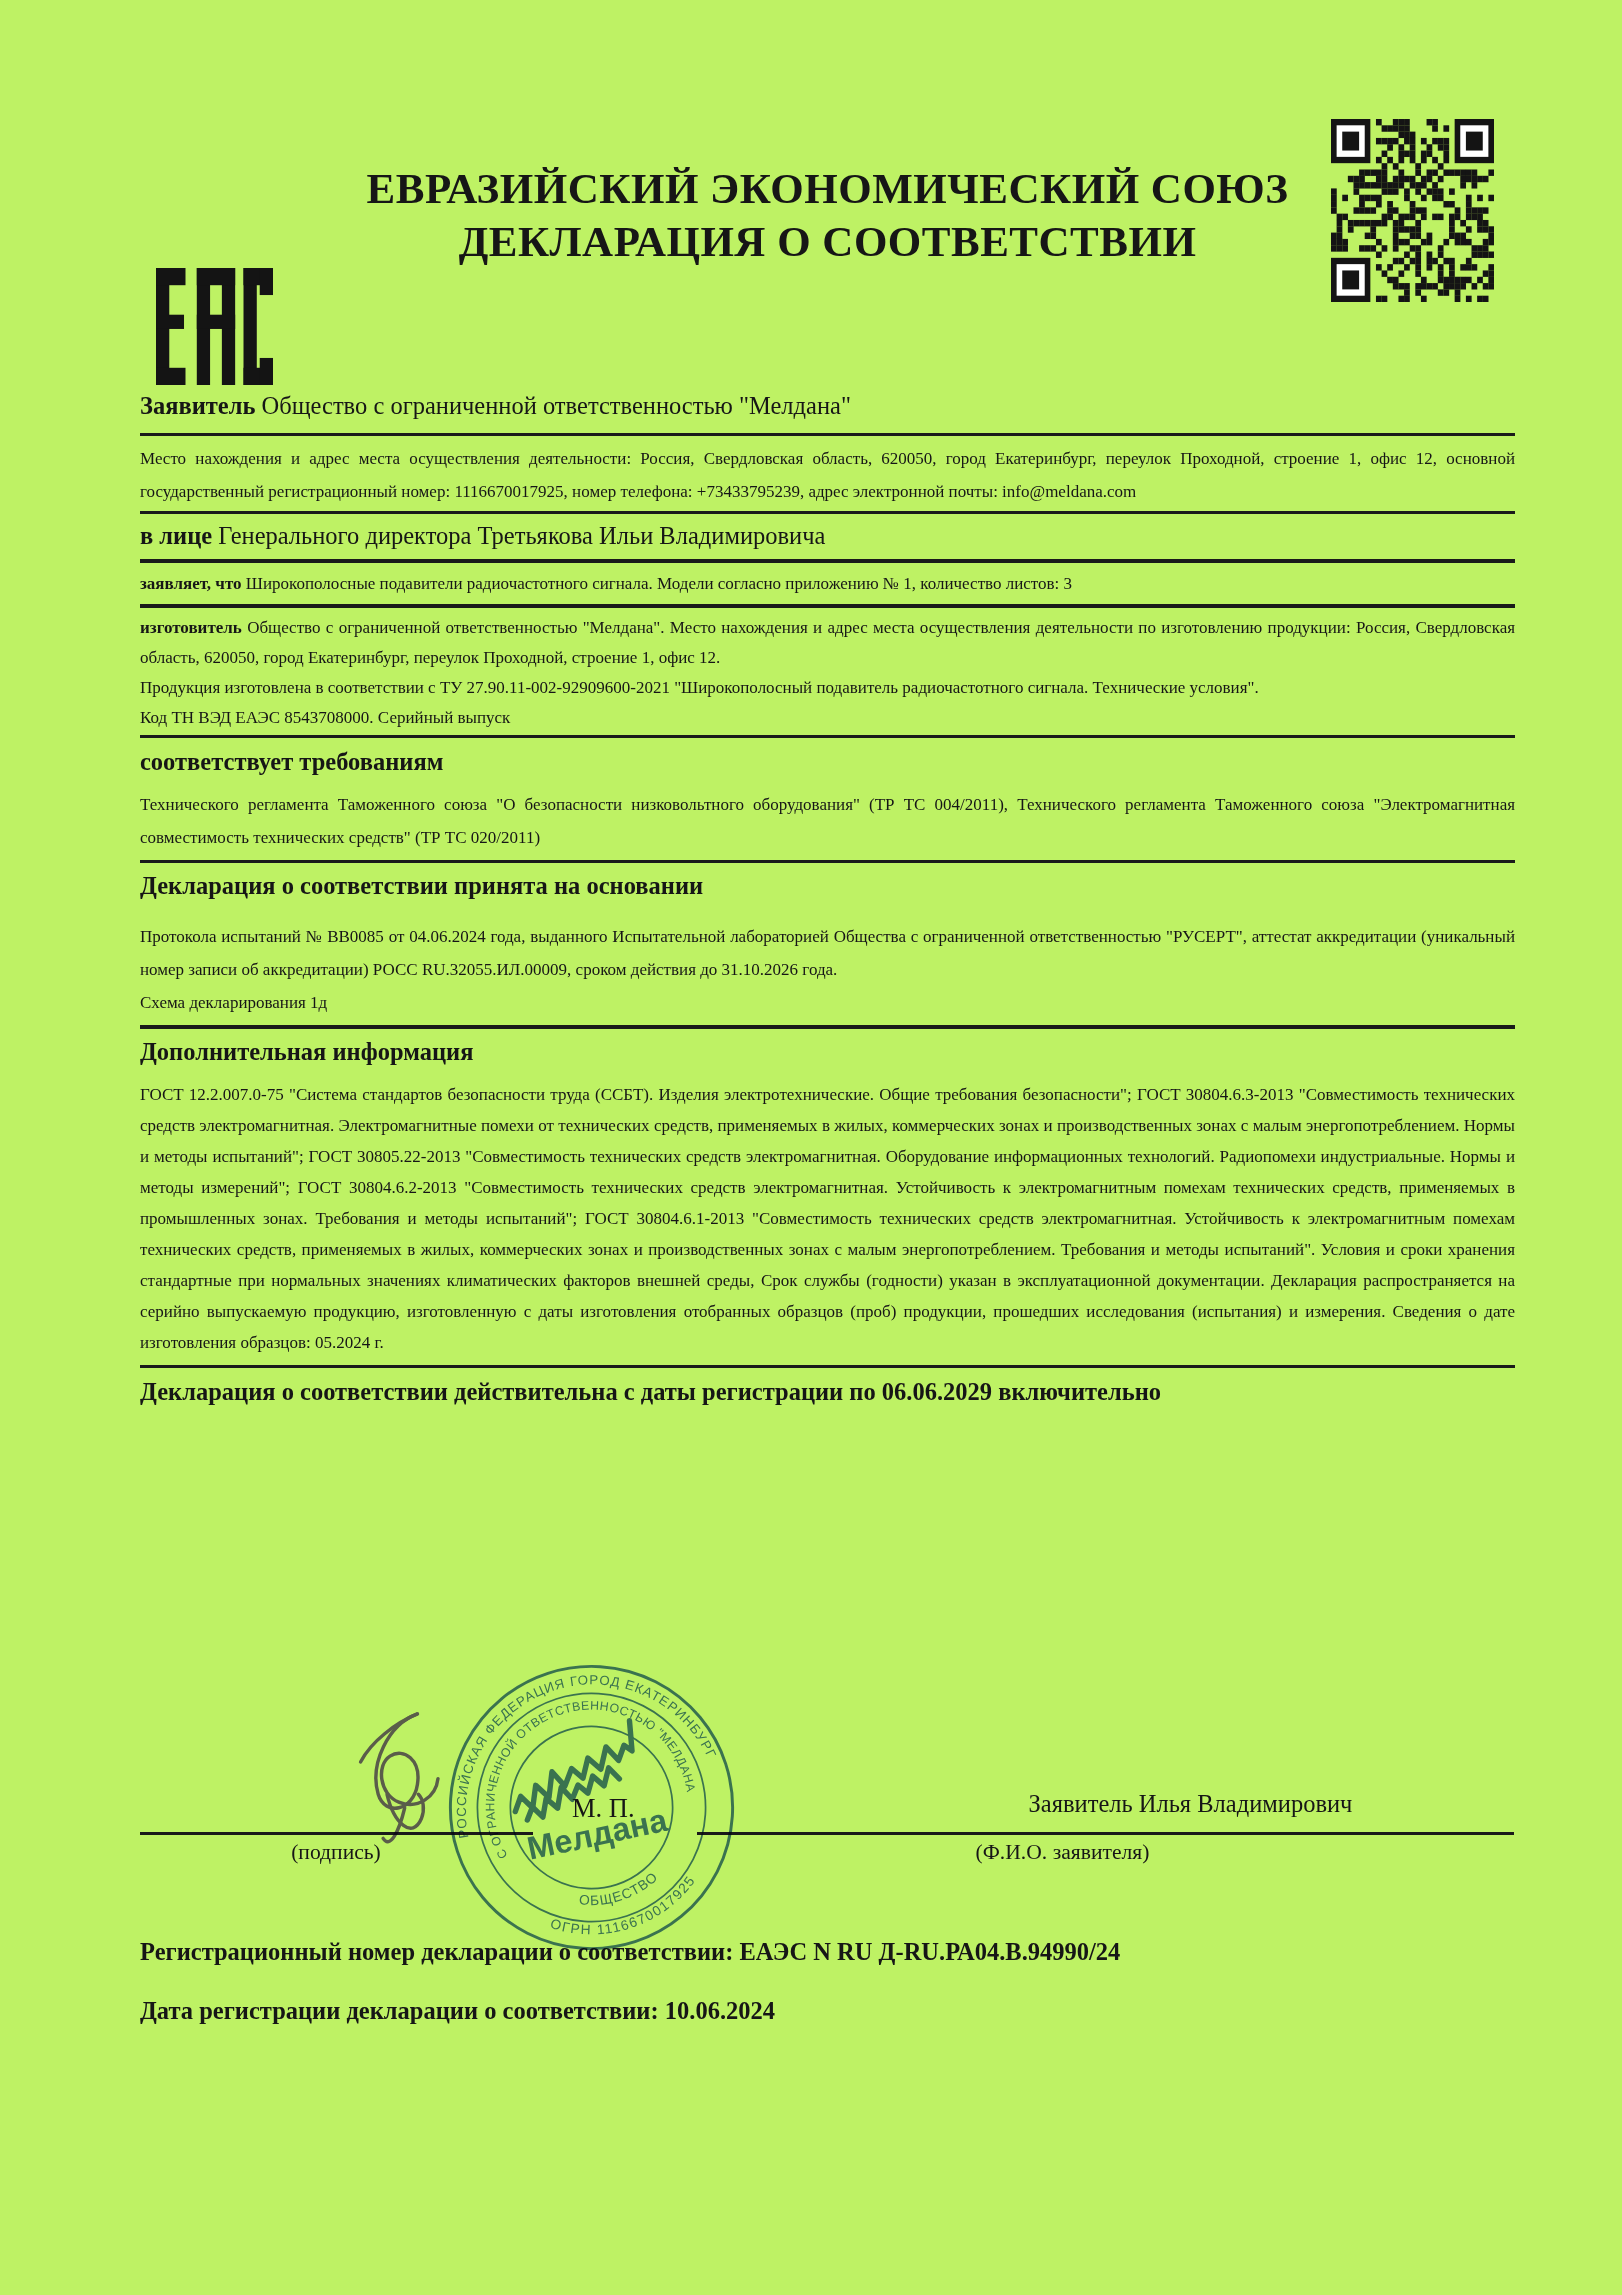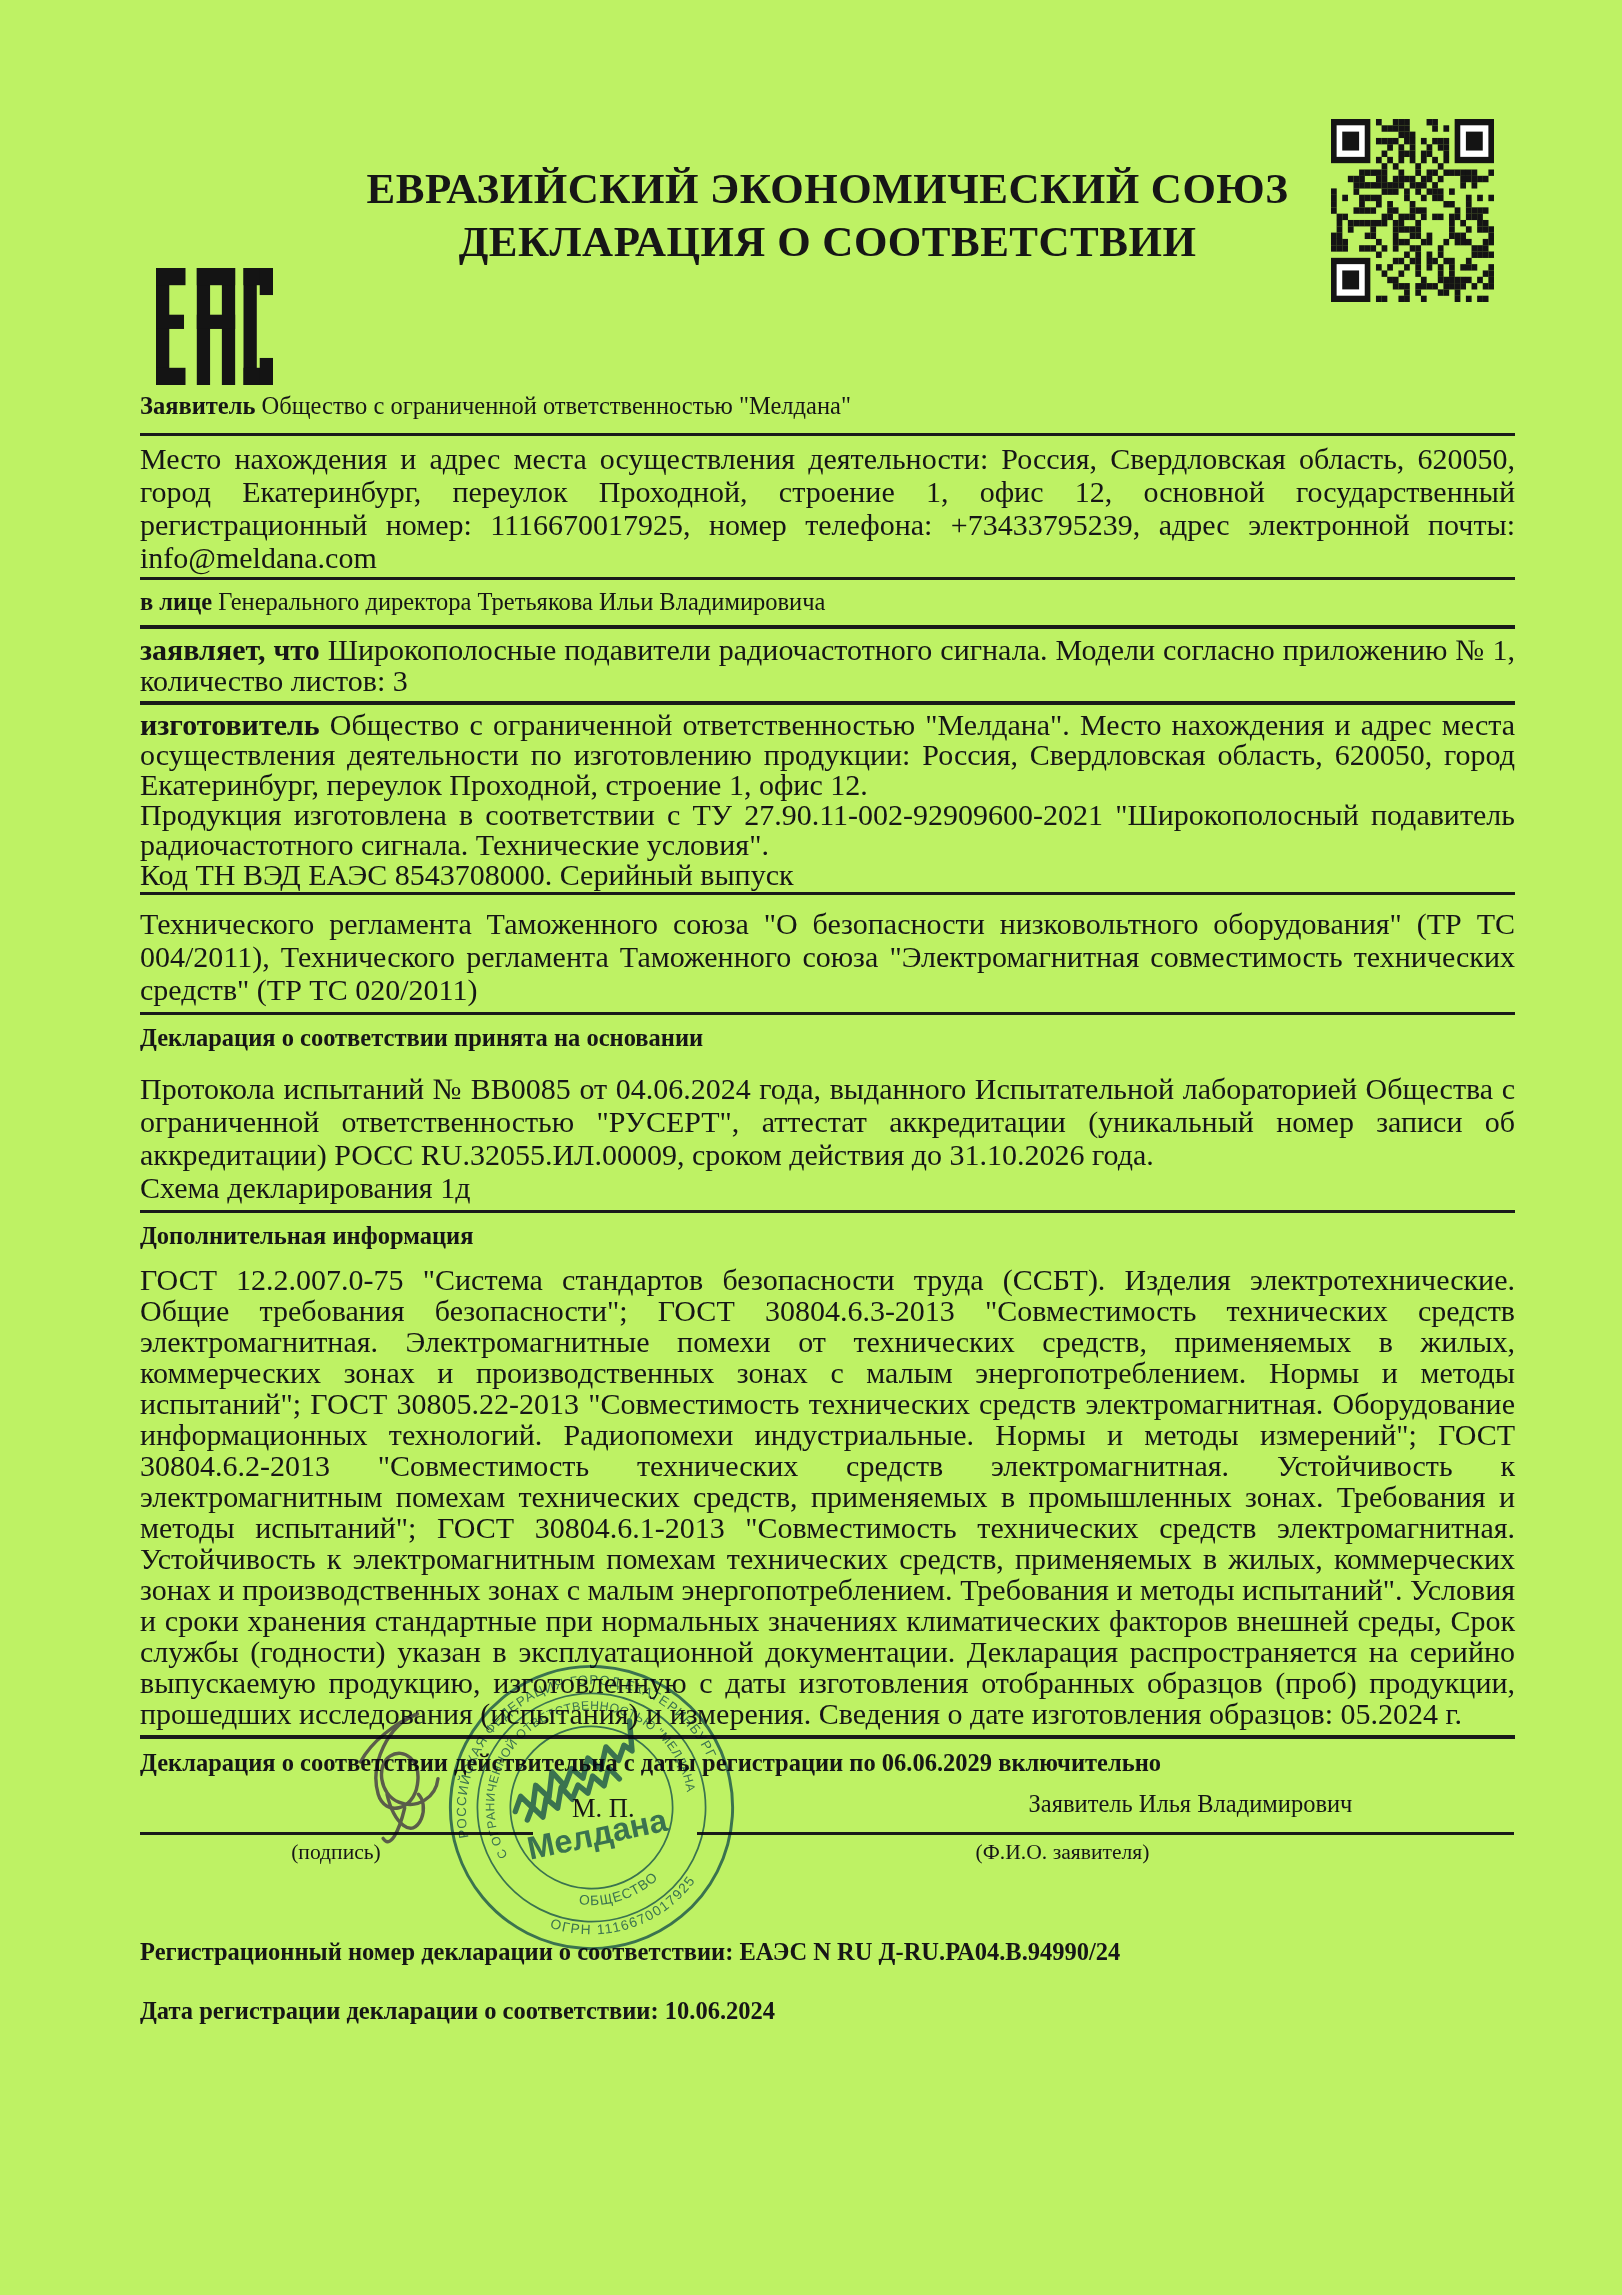--- a/index.html
+++ b/index.html
@@ -7,21 +7,21 @@
     width:1623px;height:2295px;background:#ffffff;
     font-family:"Liberation Serif","DejaVu Serif",serif;
     color:#161616;overflow:hidden;
   }
   #doc{position:relative;width:1623px;height:2295px;background:#bef264;}
   .content{position:absolute;left:140px;top:162px;width:1375px;}
   .title{font-size:43px;line-height:53px;font-weight:bold;text-align:center;letter-spacing:0.5px;}
   .title{margin-bottom:123px;}
   .row{font-size:24.5px;line-height:30px;}
   .b{font-weight:bold;}
-  .para{font-size:30px;line-height:33px;}
+  .para{font-size:17px;line-height:33px;}
   .just{text-align:justify;}
   .tight{line-height:30px;}
   .lh64{line-height:31px;}
   .gost{line-height:31px;}
   .heading{font-size:24.5px;line-height:29.5px;font-weight:bold;}
   .validity{font-size:24.5px;line-height:29.5px;font-weight:bold;}
   .rule{height:3.4px;background:#1a1a1a;}
   .m4{margin-top:2px;}.m6{margin-top:2.9px;}.m10{margin-top:4.9px;}
   .m12{margin-top:5.9px;}.m14{margin-top:6.9px;}.m16{margin-top:7.9px;}
   .m18{margin-top:8.8px;}.m24{margin-top:11.8px;}.m26{margin-top:12.8px;}.m40{margin-top:19.6px;}
@@ -397,20 +397,21 @@
     <div class="rule m16"></div>
 
     <div class="para lh64 just m12"><span class="b">заявляет, что</span> <span>Широкополосные подавители радиочастотного сигнала.  Модели согласно приложению  № 1, количество листов: 3</span></div>
     <div class="rule m10"></div>
 
     <div class="para tight just m10"><span class="b">изготовитель</span> <span>Общество с ограниченной ответственностью "Мелдана". Место нахождения и адрес места осуществления деятельности по изготовлению продукции: Россия, Свердловская область, 620050, город Екатеринбург, переулок Проходной, строение 1, офис 12.</span></div>
     <div class="para tight just">Продукция изготовлена в соответствии с ТУ 27.90.11-002-92909600-2021 "Широкополосный подавитель радиочастотного сигнала. Технические условия".</div>
     <div class="para tight">Код ТН ВЭД ЕАЭС 8543708000. Серийный выпуск</div>
     <div class="rule m4"></div>
 
+    <div class="heading m18">соответствует требованиям</div>
     <div class="para just m24">Технического регламента Таможенного союза "О безопасности низковольтного оборудования" (ТР ТС 004/2011), Технического регламента Таможенного союза "Электромагнитная совместимость технических средств" (ТР ТС 020/2011)</div>
     <div class="rule m12"></div>
 
     <div class="heading m16">Декларация о соответствии принята на основании</div>
     <div class="para just m40">Протокола испытаний № ВВ0085 от 04.06.2024 года, выданного Испытательной лабораторией Общества с ограниченной ответственностью "РУСЕРТ", аттестат аккредитации (уникальный номер записи об аккредитации) РОСС RU.32055.ИЛ.00009, сроком действия до 31.10.2026 года.</div>
     <div class="para">Схема декларирования 1д</div>
     <div class="rule m12"></div>
 
     <div class="heading m16">Дополнительная информация</div>
     <div class="para just gost m26">ГОСТ 12.2.007.0-75 "Система стандартов безопасности труда (ССБТ). Изделия электротехнические. Общие требования безопасности"; ГОСТ 30804.6.3-2013 "Совместимость технических средств электромагнитная. Электромагнитные помехи от технических средств, применяемых в жилых, коммерческих зонах и производственных зонах с малым энергопотреблением. Нормы и методы испытаний"; ГОСТ 30805.22-2013 "Совместимость технических средств электромагнитная. Оборудование информационных технологий. Радиопомехи индустриальные. Нормы и методы измерений"; ГОСТ 30804.6.2-2013 "Совместимость технических средств электромагнитная. Устойчивость к электромагнитным помехам технических средств, применяемых в промышленных зонах. Требования и методы испытаний"; ГОСТ 30804.6.1-2013 "Совместимость технических средств электромагнитная. Устойчивость к электромагнитным помехам технических средств, применяемых в жилых, коммерческих зонах и производственных зонах с малым энергопотреблением. Требования и методы испытаний". Условия и сроки хранения стандартные при нормальных значениях климатических факторов внешней среды, Срок службы (годности) указан в эксплуатационной документации. Декларация распространяется на серийно выпускаемую продукцию, изготовленную с даты изготовления отобранных образцов (проб) продукции, прошедших исследования (испытания) и измерения. Сведения о дате изготовления образцов: 05.2024 г.</div>

